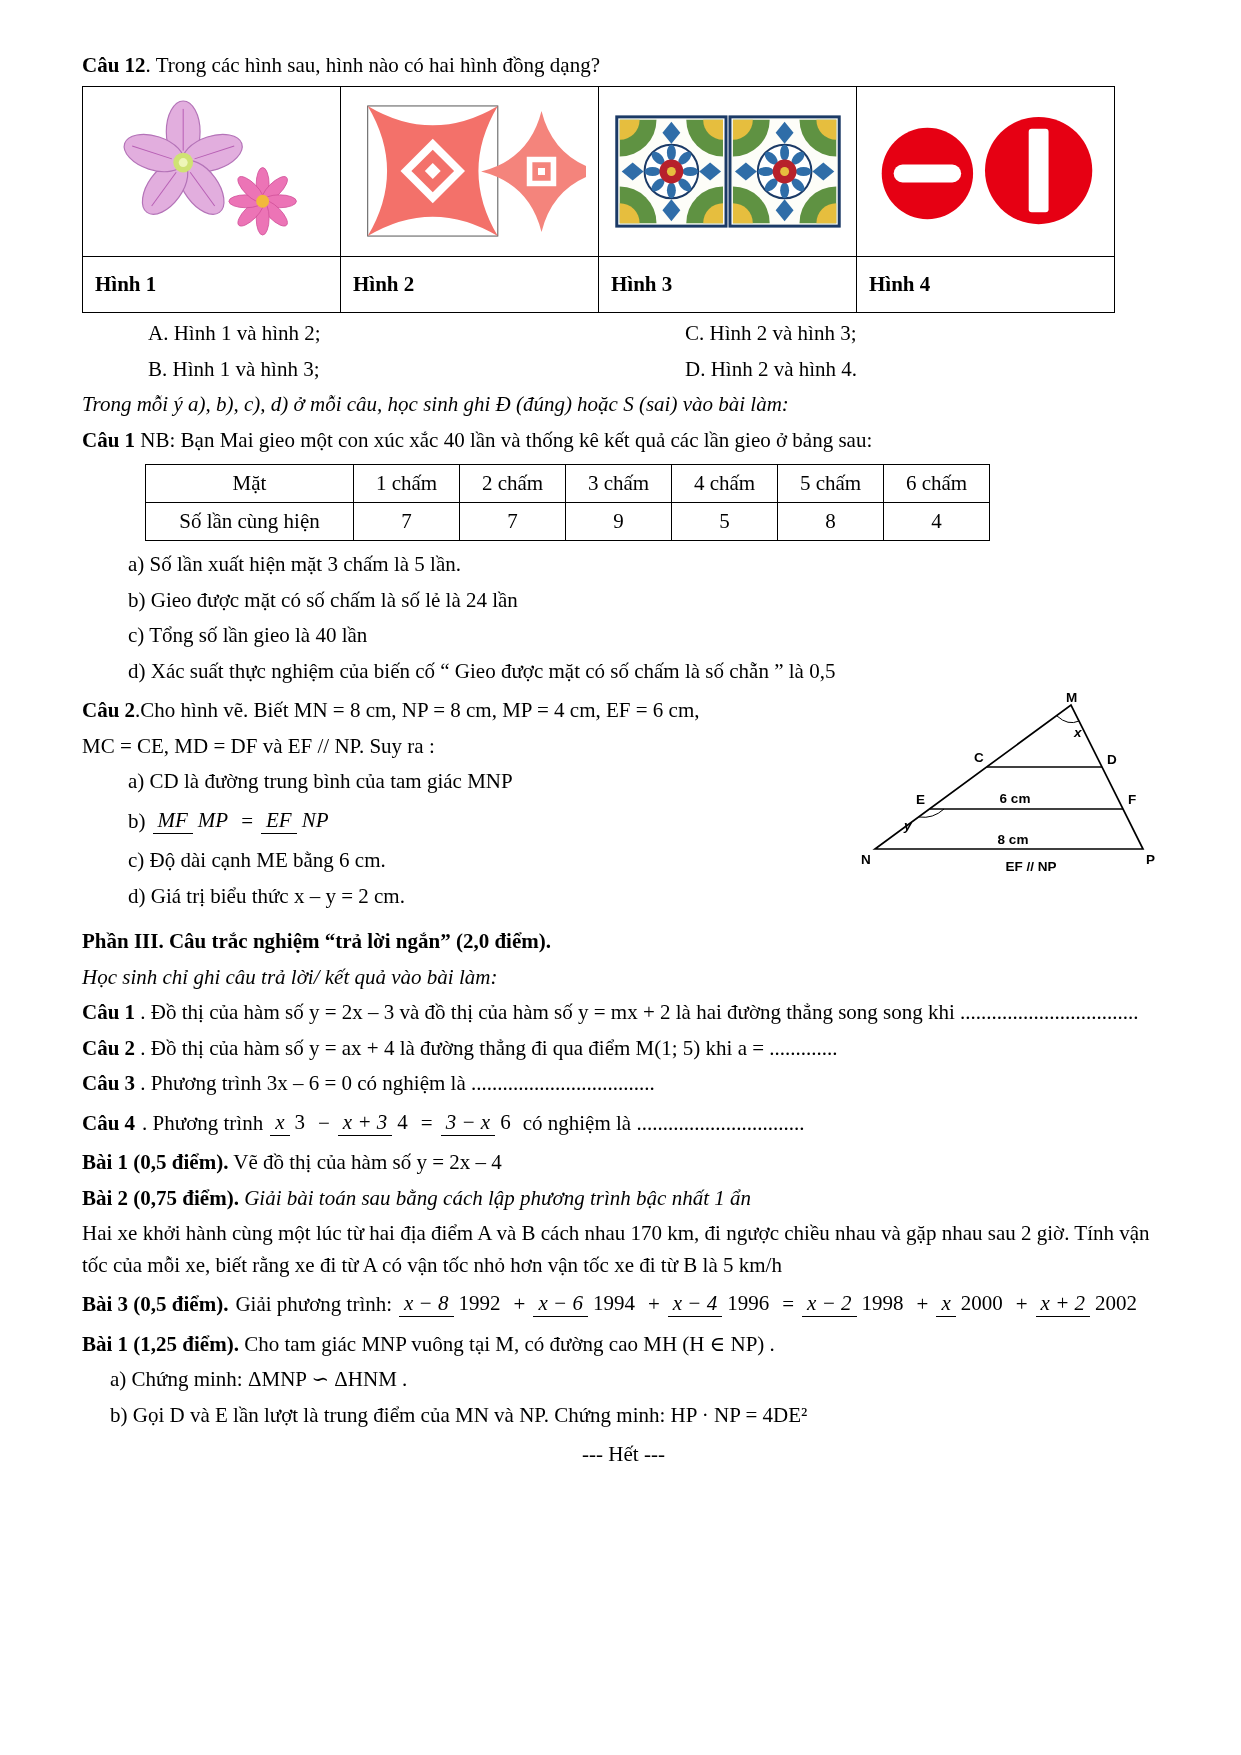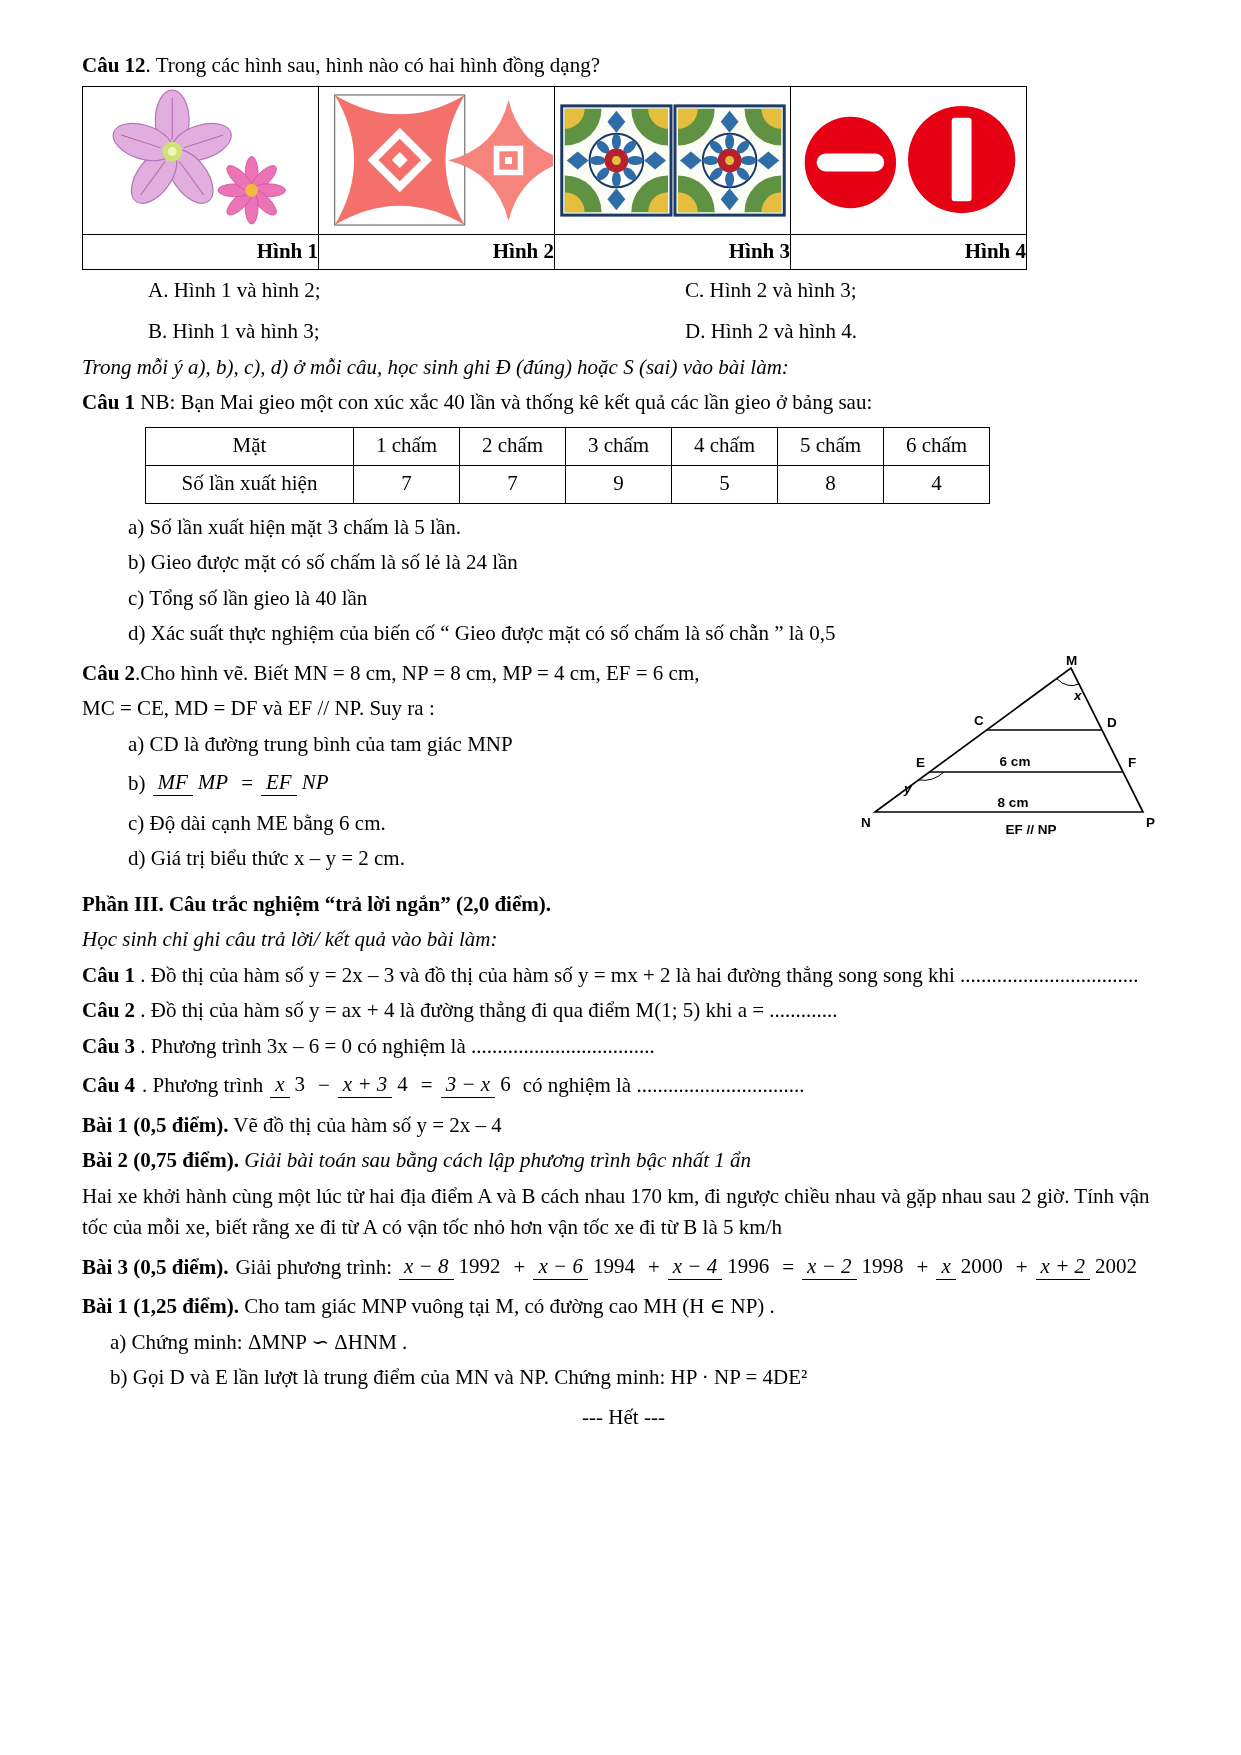--- a/index.html
+++ b/index.html
@@ -13,26 +13,26 @@
   .page { padding: 46px 76px 0 82px; }
   p { margin: 4px 0; }
   b { font-weight: bold; }
   .it { font-style: italic; }
   .title { font-weight: bold; margin-top: 10px; }
   .indent1 { padding-left: 46px; }
   .indent2 { padding-left: 28px; }
 
   
   .fig-table { border-collapse: collapse; margin-top: 2px; }
-  .fig-table td { border: 1.5px solid #000; text-align: right; vertical-align: middle; padding: 0; }
+  .fig-table td { border: 1.5px solid #000; text-align: left; vertical-align: middle; padding: 12px; }
   .img-cell { width: 236px; height: 148px; }
   .cap-cell { font-weight: bold; height: 35px; }
   .figimg { width: 233px; height: 145px; display: block; margin: 0 auto; }
 
-  .options { display: grid; grid-template-columns: 537px 1fr; padding-left: 66px; margin: 5px 0 2px 0; row-gap: 10px; }
+  .options { display: grid; grid-template-columns: 537px 1fr; padding-left: 66px; margin: 5px 0 2px 0; row-gap: 4px; }
 
   
   .dice-table { border-collapse: collapse; margin: 8px 0 8px 63px; }
   .dice-table td { border: 1.5px solid #000; text-align: center; padding: 2px 6px; height: 38px; }
   .dice-table .c0 { width: 208px; }
   .dice-table .cn { width: 106px; }
 
   
   .c2wrap { overflow: hidden; }
   .tri { float: right; width: 312px; height: 190px; margin: 0 0 2px 10px; }
@@ -197,21 +197,21 @@
       <tr>
         <td class="c0">Mặt</td>
         <td class="cn">1 chấm</td>
         <td class="cn">2 chấm</td>
         <td class="cn">3 chấm</td>
         <td class="cn">4 chấm</td>
         <td class="cn">5 chấm</td>
         <td class="cn">6 chấm</td>
       </tr>
       <tr>
-        <td class="c0">Số lần xuất hiện</td>
+        <td class="c0">Số lần cùng hiện</td>
         <td class="cn">7</td>
         <td class="cn">7</td>
         <td class="cn">9</td>
         <td class="cn">5</td>
         <td class="cn">8</td>
         <td class="cn">4</td>
       </tr>
     </tbody>
   </table>
 

